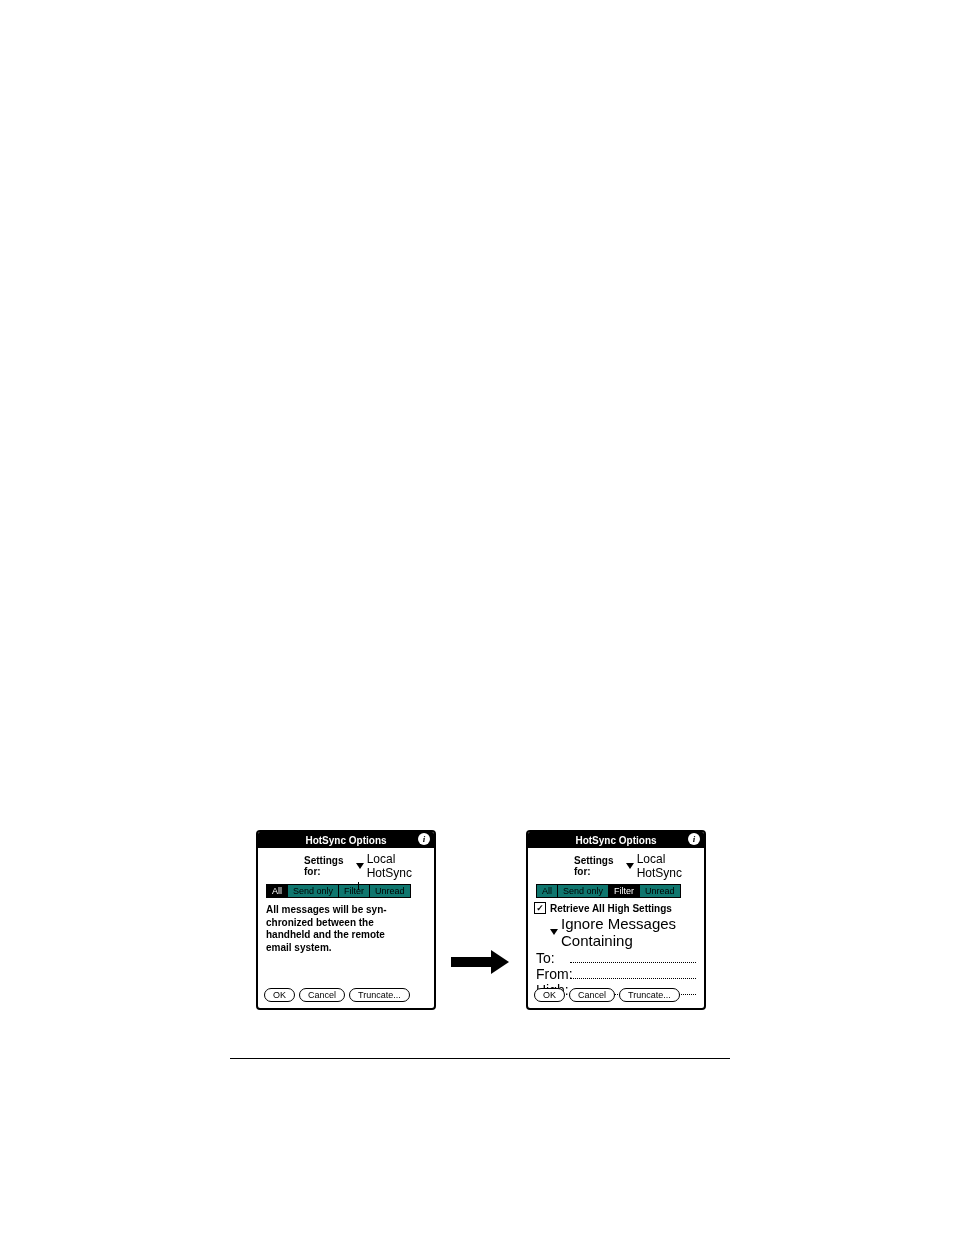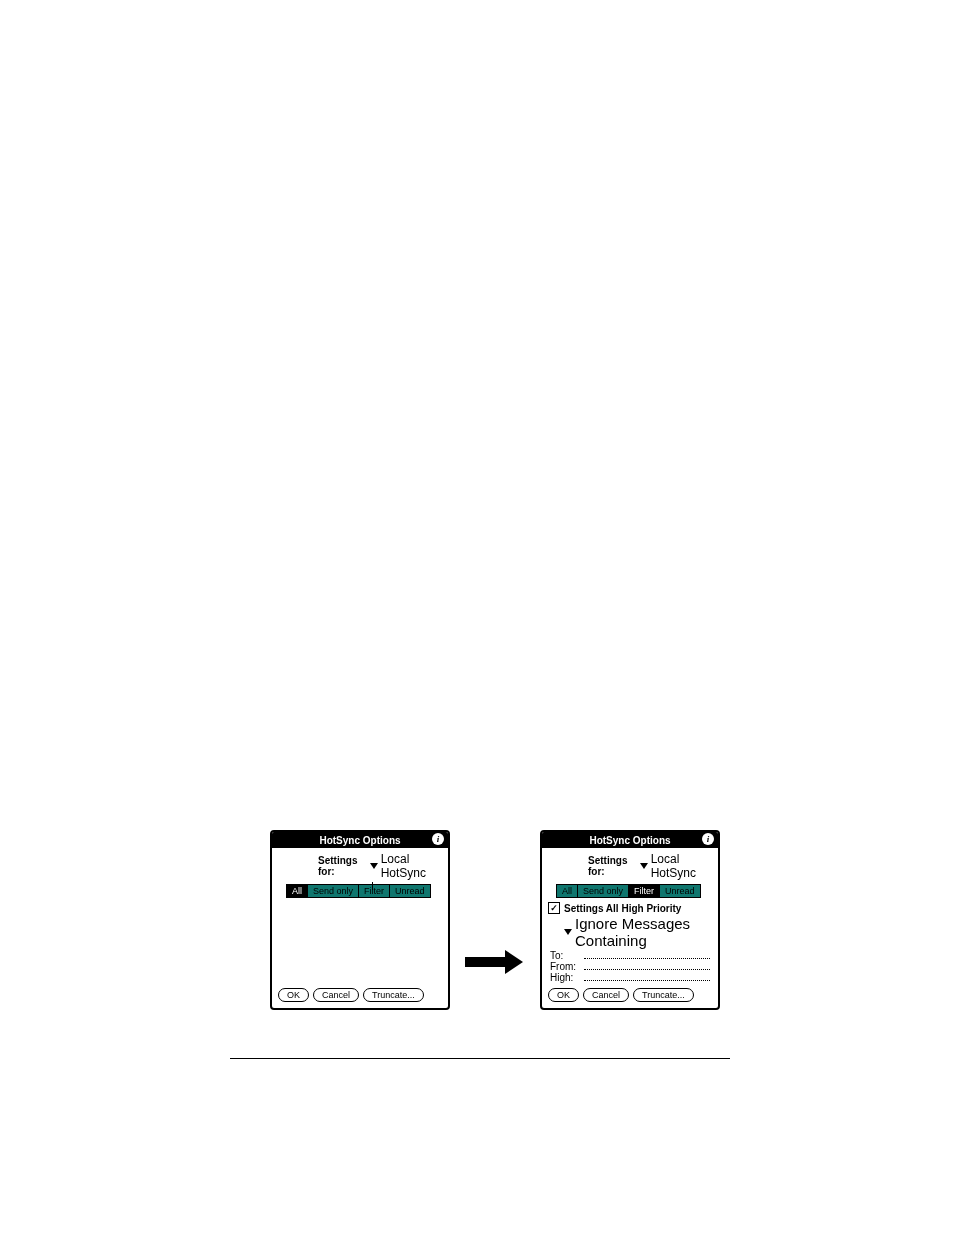--- a/index.html
+++ b/index.html
@@ -6,21 +6,21 @@
     margin: 0;
     padding: 0;
     width: 954px;
     height: 1235px;
     background: #fff;
     font-family: Helvetica, Arial, sans-serif;
     position: relative;
   }
   .figure {
     position: absolute;
-    left: 270px;
+    left: 256px;
     top: 830px;
     width: 460px;
     height: 220px;
   }
   .dialog {
     position: absolute;
     width: 180px;
     height: 180px;
     border: 2px solid #000;
     border-radius: 4px;
@@ -80,21 +80,21 @@
     display: flex;
     margin: 2px 6px;
   }
   .tab {
     font-size: 9px;
     padding: 1px 5px;
     border: 1px solid #000;
     margin-left: -1px;
     background: #0f766e;
   }
-  .tab:first-child { margin-left: 8px; text-align: center; }
+  .tab:first-child { margin-left: 2px; text-align: center; }
   .tab.sel { background: #000; color: #fff; }
   .body-area {
     padding: 4px 8px;
     font-size: 10px;
   }
   .body-bold { font-weight: bold; line-height: 1.25; }
   .check-row {
     display: flex; align-items: center;
     font-size: 10px; font-weight: bold;
     padding: 2px 6px 0 6px;
@@ -104,21 +104,21 @@
     margin-right: 4px; display: inline-flex;
     align-items: center; justify-content: center;
     font-size: 9px; line-height: 1;
   }
   .popup-row {
     display: flex; align-items: center;
     font-size: 15px; padding: 1px 22px;
   }
   .field-row {
     display: flex; align-items: baseline;
-    font-size: 10px; padding: 0 8px;
+    font-size: 14px; padding: 0 8px;
   }
   .field-row .fl { width: 30px; }
   .dots {
     flex: 1;
     border-bottom: 1px dotted #000;
     margin-left: 4px;
     height: 8px;
   }
   .btn-row {
     position: absolute;
@@ -180,20 +180,26 @@
       <span class="tri"></span>
       <span class="popup-val">Local HotSync</span>
     </div>
     <div class="tabs">
       <div class="tab sel">All</div>
       <div class="tab">Send only</div>
       <div class="tab">Filter</div>
       <div class="tab">Unread</div>
     </div>
     <div class="tick"></div>
+    <div class="body-area">
+      <div class="body-bold" style="white-space:pre-line;">All messages will be syn-
+chronized between the
+handheld and the remote
+email system.</div>
+    </div>
     <div class="btn-row">
       <div class="btn">OK</div>
       <div class="btn">Cancel</div>
       <div class="btn">Truncate...</div>
     </div>
   </div>
 
   <div class="arrow">
     <div class="shaft"></div>
     <div class="head"></div>
@@ -210,21 +216,21 @@
       <span class="popup-val">Local HotSync</span>
     </div>
     <div class="tabs">
       <div class="tab">All</div>
       <div class="tab">Send only</div>
       <div class="tab sel">Filter</div>
       <div class="tab">Unread</div>
     </div>
     <div class="check-row">
       <span class="checkbox">✓</span>
-      <span>Settings All High Priority</span>
+      <span>Retrieve All High Settings</span>
     </div>
     <div class="popup-row">
       <span class="tri" style="margin-left:0;"></span>
       <span>Ignore Messages Containing</span>
     </div>
     <div class="field-row">
       <span class="fl">To:</span>
       <span class="dots"></span>
     </div>
     <div class="field-row">

